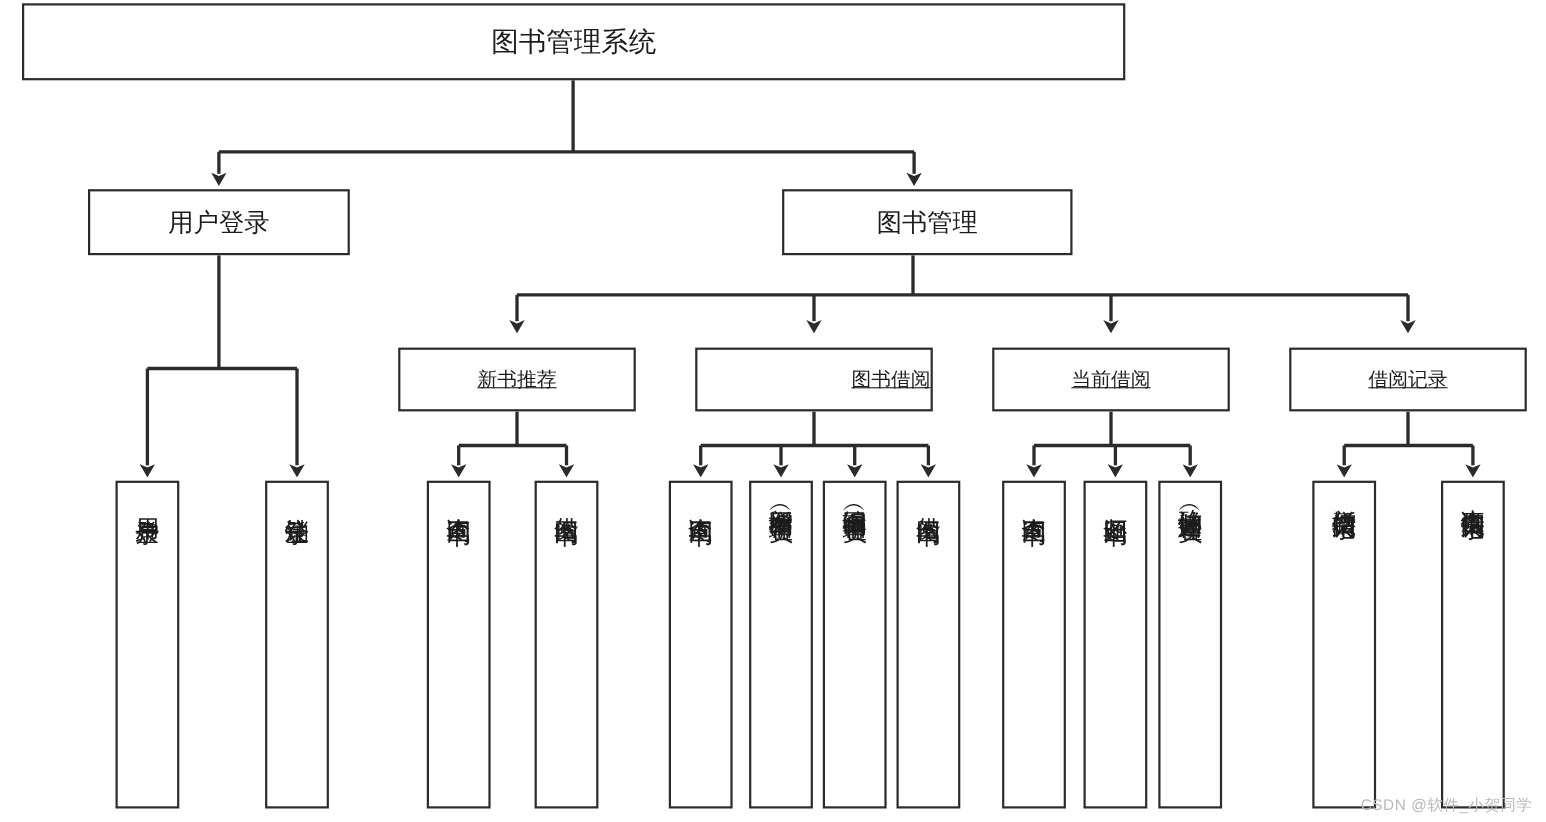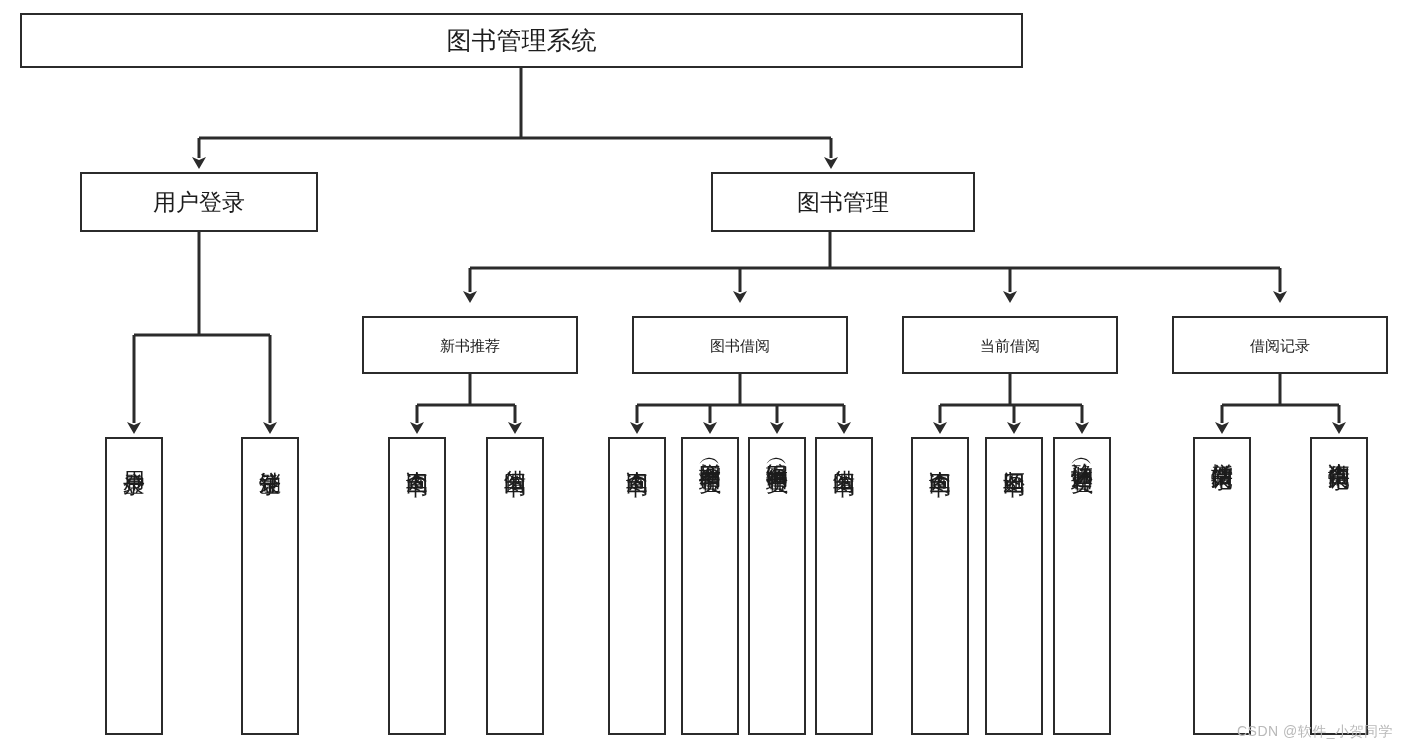--- a/index.html
+++ b/index.html
@@ -32,21 +32,21 @@
     justify-content: center;
     color: #1c1c1c;
     z-index: 2;
   }
   .node .label {
     white-space: nowrap;
     line-height: 1.0;
   }
   .node.root .label { font-size: 25px; }
   .node.level2 .label { font-size: 23px; }
-  .node.level3 .label { font-size: 15px; }
+  .node.level3 .label { font-size: 18px; text-decoration: underline; }
 
   .node.leaf {
     align-items: flex-start;
     justify-content: center;
     padding-top: 14px;
   }
   .node.leaf .label {
     writing-mode: vertical-rl;
     text-orientation: upright;
     font-size: 22px;
@@ -115,35 +115,35 @@
       <path d="M1014,405 L1014,423" marker-end="url(#arrow)"></path>
       <path d="M1082,405 L1082,423" marker-end="url(#arrow)"></path>
 
       <path d="M1280,374 L1280,405"></path>
       <path d="M1222,405 L1339,405"></path>
       <path d="M1222,405 L1222,423" marker-end="url(#arrow)"></path>
       <path d="M1339,405 L1339,423" marker-end="url(#arrow)"></path>
     </g>
   </svg>
 
-  <div class="node root" style="left:20px; top:13px; width:1003px; height:55px;">
+  <div class="node root" style="left:20px; top:3px; width:1003px; height:70px;">
     <span class="label">图书管理系统</span>
   </div>
 
   <div class="node level2" style="left:80px; top:172px; width:238px; height:60px;">
     <span class="label">用户登录</span>
   </div>
   <div class="node level2" style="left:711px; top:172px; width:264px; height:60px;">
     <span class="label">图书管理</span>
   </div>
 
   <div class="node level3" style="left:362px; top:316px; width:216px; height:58px;">
     <span class="label">新书推荐</span>
   </div>
-  <div class="node level3" style="left:632px; top:316px; width:216px; height:58px;">
+  <div class="node level3" style="left:632px; top:316px; width:216px; height:58px;justify-content:flex-end;">
     <span class="label">图书借阅</span>
   </div>
   <div class="node level3" style="left:902px; top:316px; width:216px; height:58px;">
     <span class="label">当前借阅</span>
   </div>
   <div class="node level3" style="left:1172px; top:316px; width:216px; height:58px;">
     <span class="label">借阅记录</span>
   </div>
 
   <div class="node leaf" style="left:105px; top:437px; width:58px; height:298px;">

